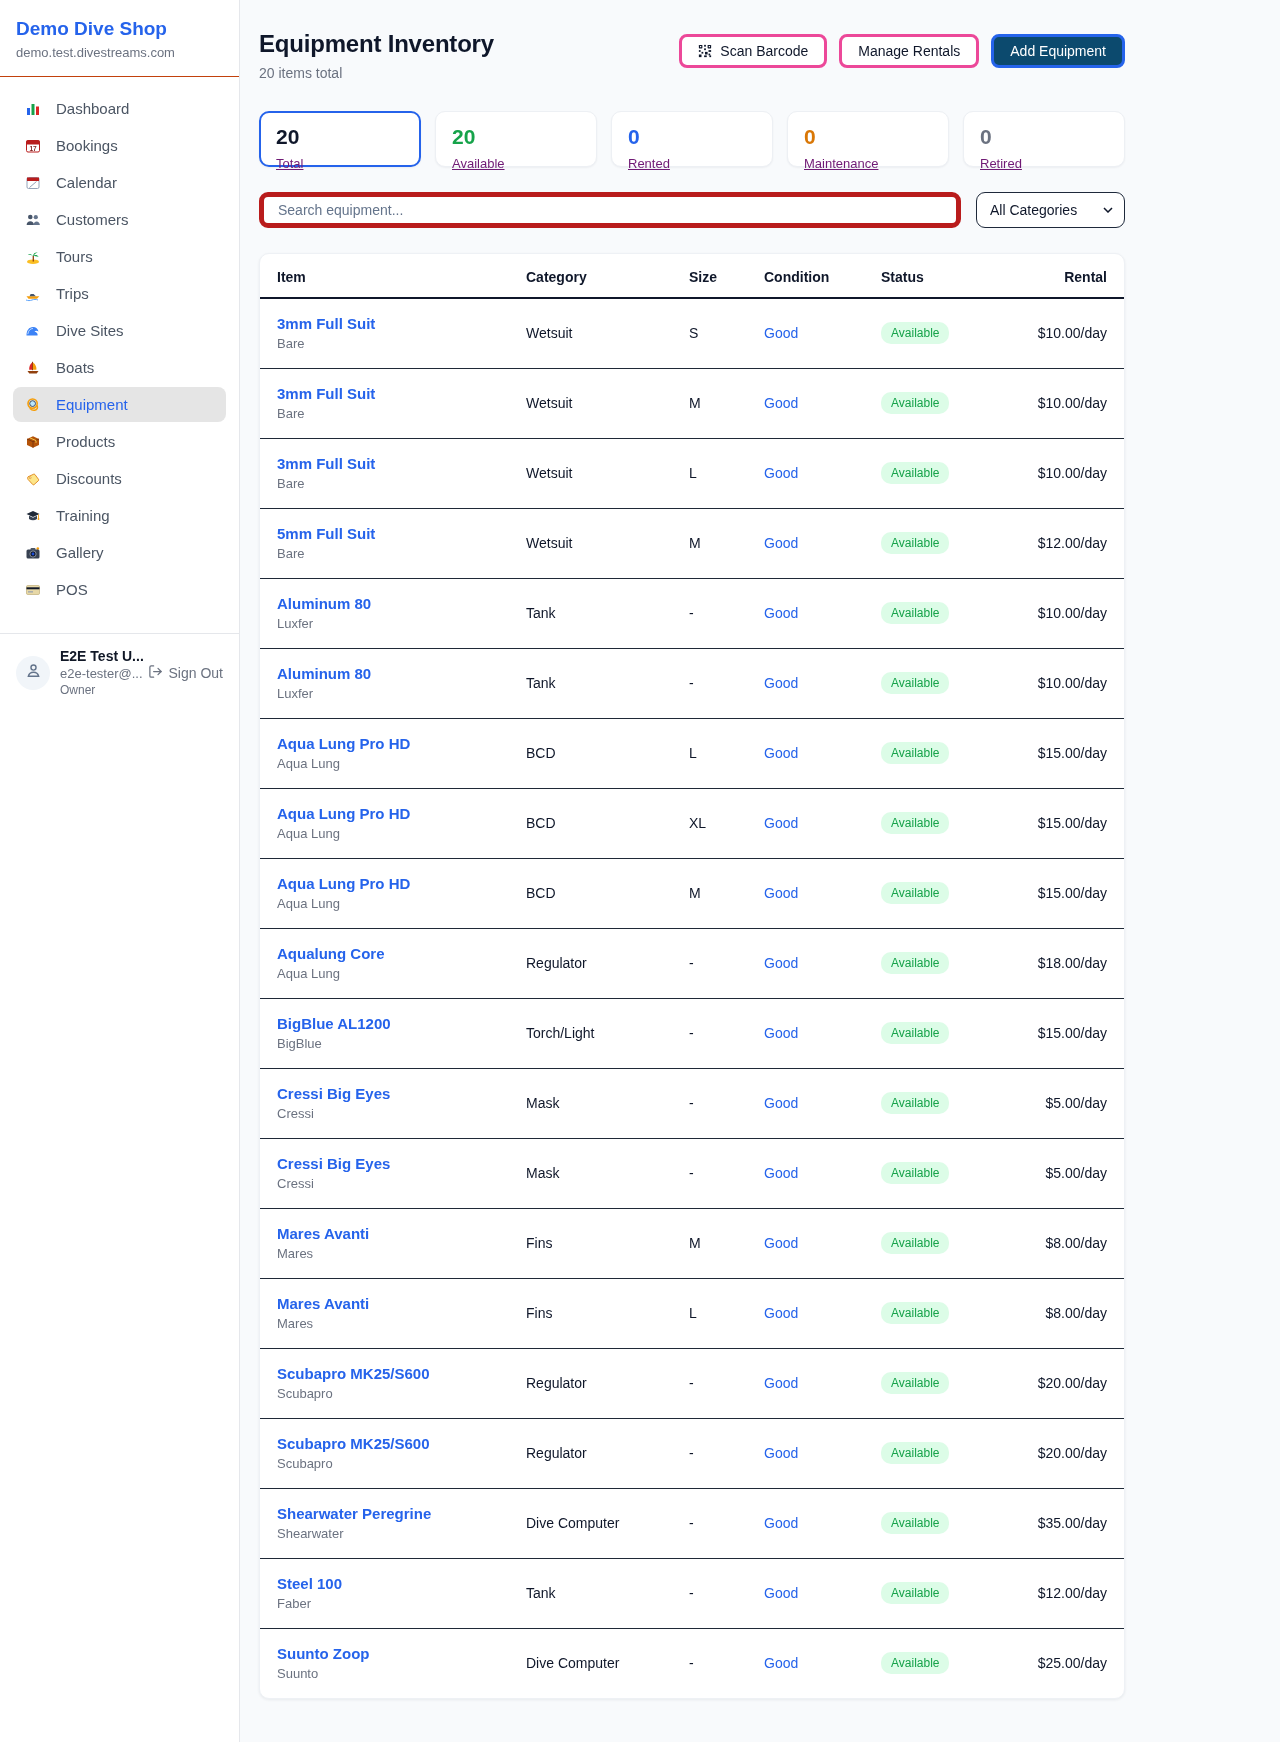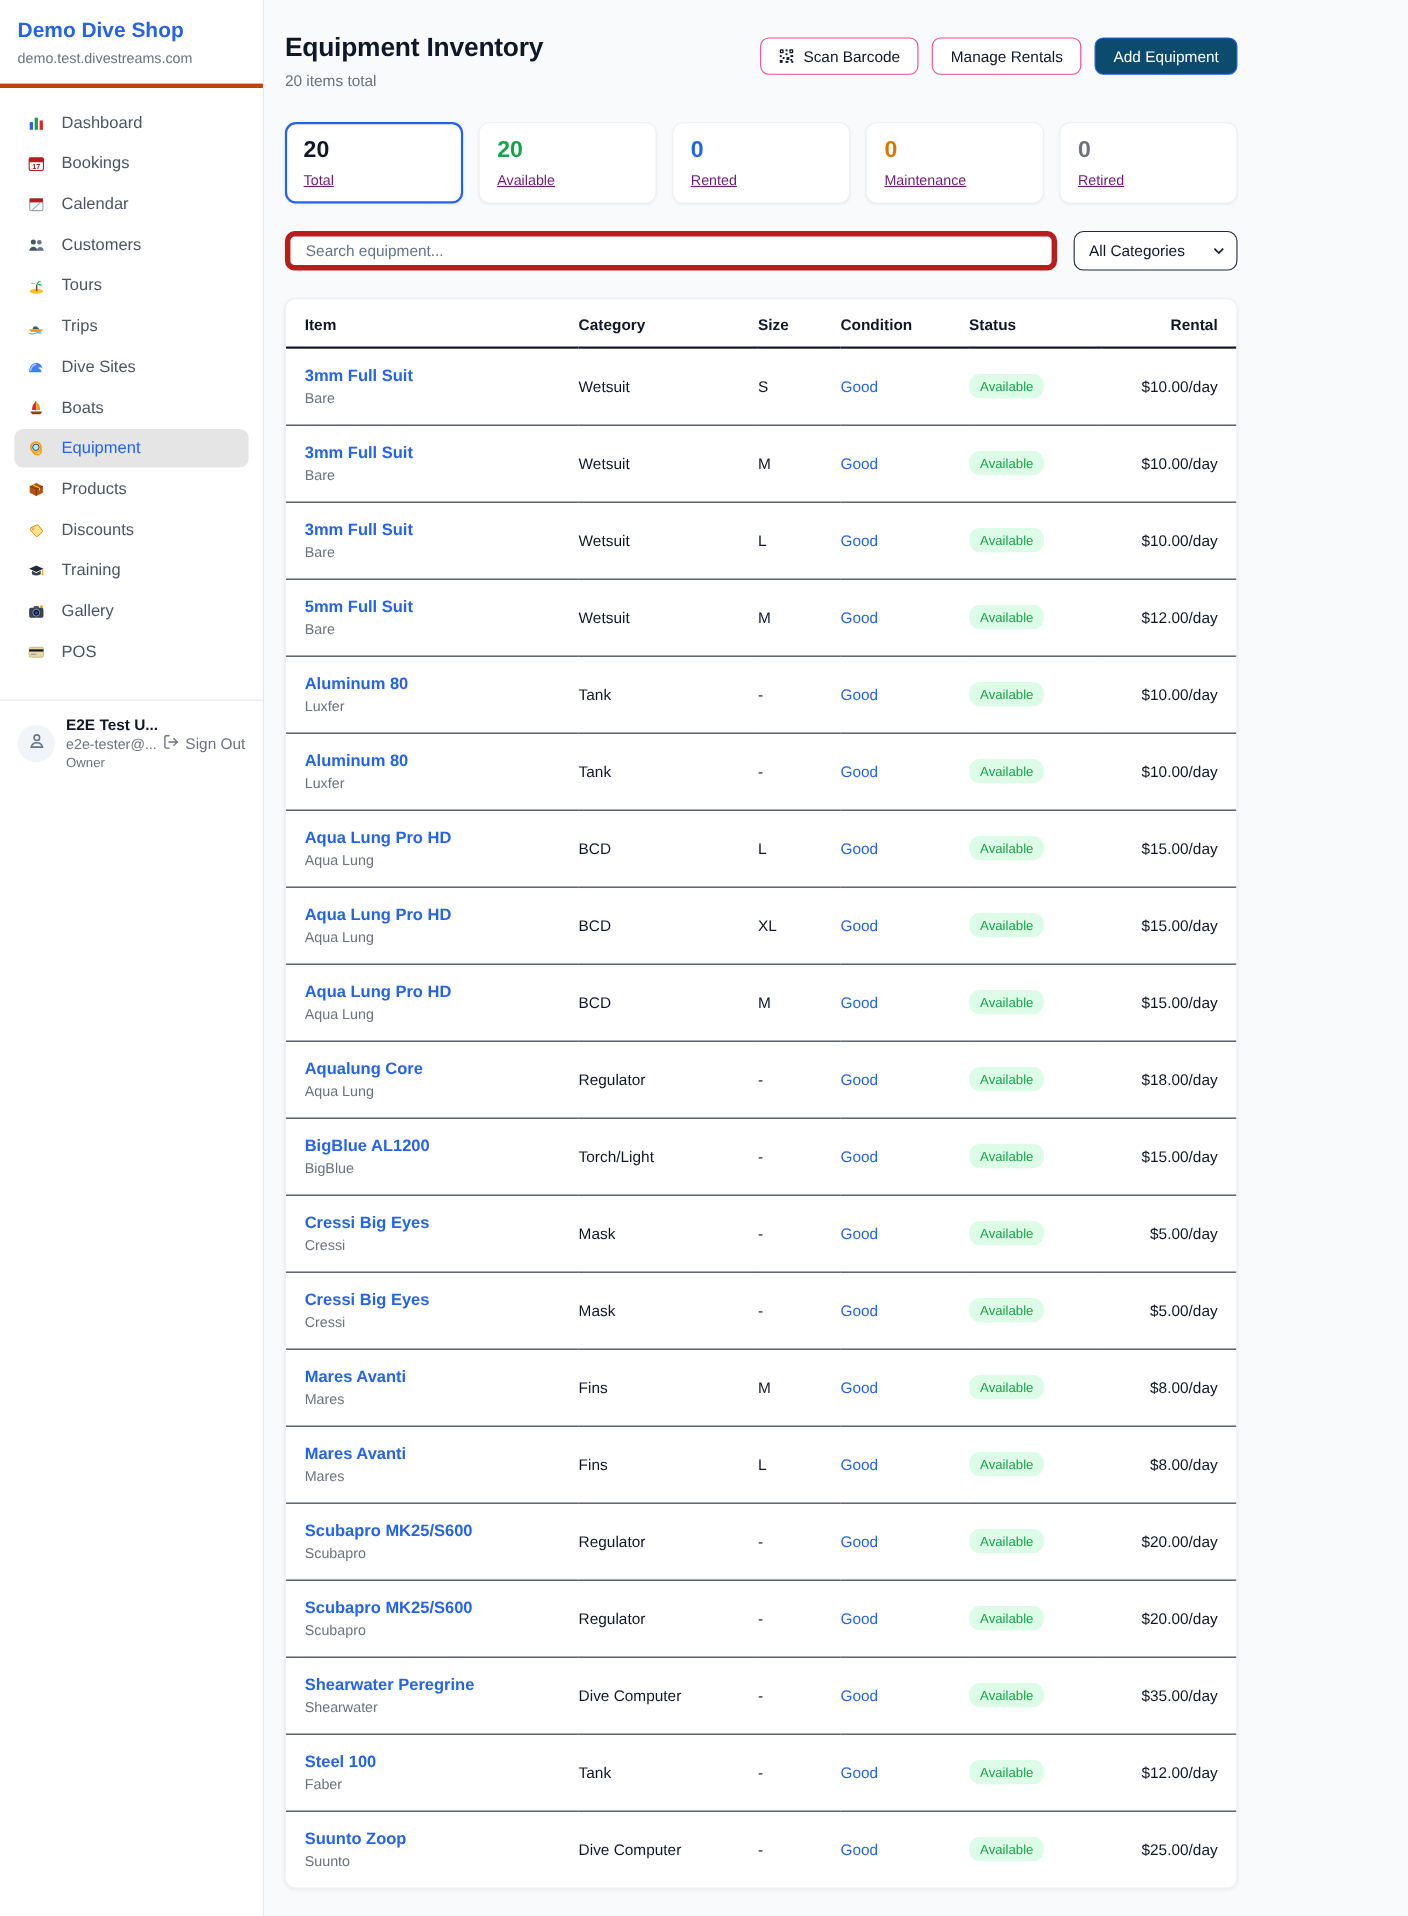--- a/index.html
+++ b/index.html
@@ -10,21 +10,21 @@
     font-family:"Liberation Sans", sans-serif;
     color:#0f172a;
   }
   .app { display:flex; min-height:1742px; }
 
   
   .sidebar {
     width:240px; flex-shrink:0; background:#ffffff;
     border-right:1px solid #e5e7eb;
   }
-  .shop { padding:18px 16px 16px; border-bottom:4px solid #c2410c; }
+  .shop { padding:18px 16px 16px; border-bottom:1px solid #c2410c; }
   .shop-name { color:#2563eb; font-size:19px; font-weight:700; cursor:pointer; }
   .shop-domain { color:#6b7280; font-size:13px; margin-top:5px; }
   .nav { padding:14px 13px 10px; }
   .nav-item {
     display:flex; align-items:center; gap:13px;
     padding:9px 10px; border-radius:8px;
     color:#4b5563; font-size:15px; cursor:pointer; margin-bottom:2px;
   }
   .nav-item.active { background:#e5e5e5; color:#2563eb; }
   .nav-icon { width:20px; height:16px; display:inline-flex; align-items:center; justify-content:center; }
@@ -52,31 +52,31 @@
   
   .main { flex:1; padding:30px 0 0 19px; }
   .container { width:866px; }
 
   .page-head { display:flex; justify-content:space-between; align-items:flex-start; }
   .page-title { font-size:24px; font-weight:700; margin:0; color:#0f172a; letter-spacing:-0.2px; }
   .page-subtitle { margin-top:7px; font-size:14px; color:#6b7280; }
   .head-actions { display:flex; gap:12px; margin-top:4px; }
   .btn {
     height:34px; padding:0 16px; border-radius:8px; font-size:14px; font-weight:500;
-    background:#fff; border:1px solid #ec4899; color:#0f172a;
+    background:#fff; border:3px solid #ec4899; color:#0f172a;
     display:inline-flex; align-items:center; gap:8px; cursor:pointer;
     font-family:"Liberation Sans", sans-serif;
   }
   .btn.primary { background:#0c4a6e; border-color:#2563eb; color:#fff; }
   .btn .btn-icon { display:inline-flex; }
   .btn .btn-icon svg { width:14px; height:14px; }
 
   .stats { display:flex; gap:14px; margin-top:30px; }
   .stat {
-    flex:1; background:#fff; border-radius:10px; padding:13px 16px; height:74px;
+    flex:1; background:#fff; border-radius:10px; padding:13px 16px; height:56px;
     border:1px solid #edf0f4; box-shadow:0 1px 2px rgba(15,23,42,.05); cursor:pointer;
   }
   .stat.selected { border:2px solid #2563eb; padding:12px 15px; }
   .stat-value { font-size:21px; font-weight:700; }
   .stat-label { font-size:13px; color:#701a75; margin-top:7px;text-decoration:underline; }
 
   .filter-row { display:flex; gap:15px; margin-top:25px; }
   .search-input {
     flex:1; height:36px; border:5px solid #b91c1c; border-radius:9px;
     padding:0 14px; font-size:14px; color:#0f172a; background:#fff; outline:none;

